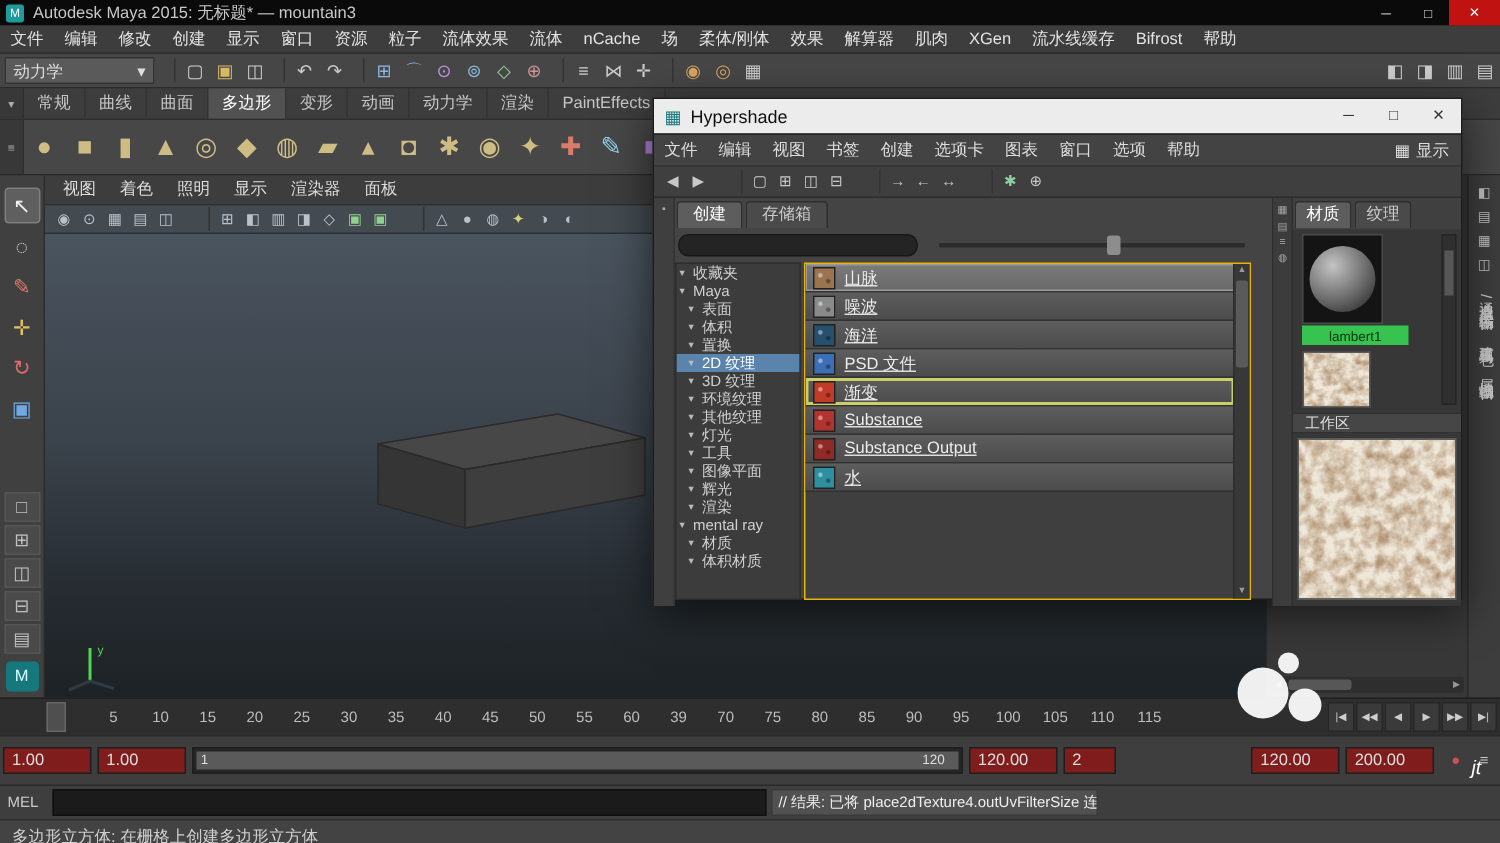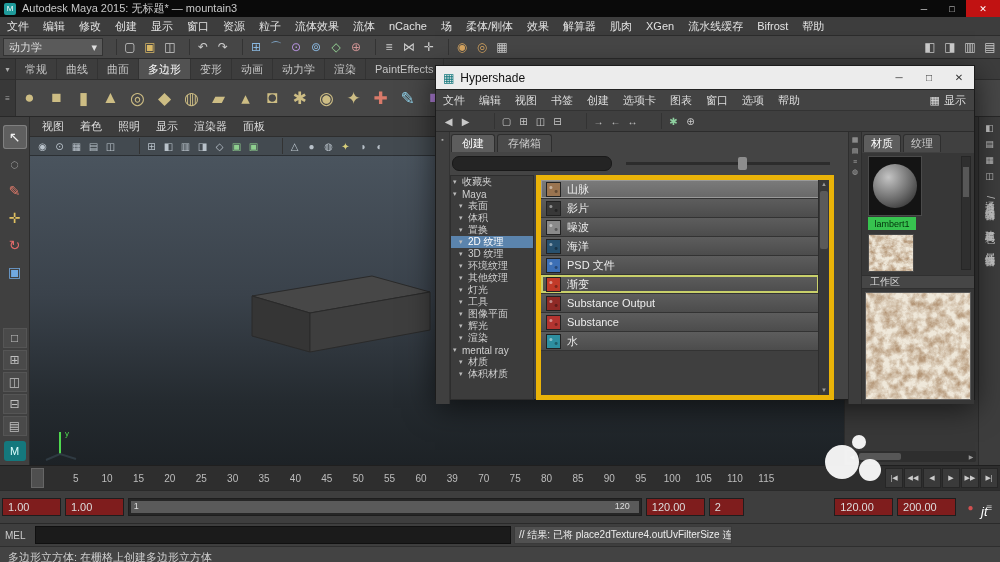--- a/index.html
+++ b/index.html
@@ -96,39 +96,39 @@
   .hs-tab.active{background:#5d5d5d;color:#fff;}
   .hs-filter{position:absolute;left:16px;top:22px;width:392px;height:18px;display:flex;align-items:center;}
   .hs-search{width:158px;height:13px;background:#242424;border:1px solid #191919;border-radius:7px;}
   .hs-slider{flex:1;height:3px;background:#2c2c2c;margin:0 14px;position:relative;}
   .hs-handle{position:absolute;left:55%;top:-5px;width:9px;height:13px;background:#8d8d8d;border-radius:2px;}
   .hs-cats{position:absolute;left:14px;top:43px;bottom:4px;width:84px;background:#3c3c3c;border:1px solid #2d2d2d;overflow:hidden;box-sizing:border-box;}
   .cat-row{height:12px;display:flex;align-items:center;font-size:10px;color:#d0d0d0;padding-left:2px;white-space:nowrap;}
   .cat-row .tri{width:9px;font-size:7px;color:#bbb;}
   .cat-row.k-item{padding-left:8px;}
   .cat-row.selected{background:#5b84ad;color:#fff;}
-  .hs-nodes{position:absolute;left:100px;top:43px;bottom:4px;width:298px;background:#3f3f3f;border:5px solid #eab308;box-sizing:border-box;}
+  .hs-nodes{position:absolute;left:100px;top:43px;bottom:4px;width:298px;background:#3f3f3f;border:1px solid #eab308;box-sizing:border-box;text-decoration:underline;}
   .node-row{height:18px;display:flex;align-items:center;gap:6px;padding-left:5px;background:linear-gradient(#5d5d5d,#4c4c4c);border-bottom:1px solid #333;margin-right:10px;}
   .node-row.selected{background:linear-gradient(#7b7b7b,#686868);box-shadow:inset 0 0 0 1px #9a9a9a;}
   .node-row.highlighted{box-shadow:inset 0 0 0 2px #c9d06a;}
   .node-icon{width:13px;height:13px;border:1px solid #222;background:var(--swatch,#777);
     background-image:radial-gradient(circle at 30% 35%,rgba(255,255,255,.45) 1px,transparent 2px),radial-gradient(circle at 70% 65%,rgba(0,0,0,.35) 1px,transparent 2px);}
   .node-label{color:#ececec;font-size:11px;}
   .vscroll{position:absolute;right:0;top:0;bottom:0;width:10px;background:#383838;border-left:1px solid #2d2d2d;}
   .vscroll .arr{height:9px;font-size:6px;color:#999;text-align:center;line-height:9px;}
   .vscroll .arr.b{position:absolute;bottom:0;left:0;right:0;}
   .vscroll .thumb{position:absolute;left:1px;right:1px;top:11px;height:58px;background:#5a5a5a;border-radius:2px;}
   .hs-right{position:absolute;left:412px;top:0;right:0;bottom:0;border-left:1px solid #2e2e2e;background:#404040;}
   .hs-rstrip{position:absolute;left:0;top:0;bottom:0;width:13px;background:#3c3c3c;border-right:1px solid #2e2e2e;display:flex;flex-direction:column;align-items:center;padding-top:4px;box-sizing:border-box;gap:3px;color:#aaa;font-size:7px;}
   .hs-rtabs{position:absolute;left:14px;top:2px;height:18px;display:flex;}
   .hs-rtabs .hs-tab{padding:0 7px;}
   .hs-rcontent{position:absolute;left:13px;top:21px;right:0;bottom:0;background:#373737;}
   .mat-sphere{position:absolute;left:6px;top:3px;width:54px;height:60px;background:#141414;border:1px solid #4a4a4a;display:flex;align-items:center;justify-content:center;box-sizing:border-box;}
   .sphere{width:44px;height:44px;border-radius:50%;background:radial-gradient(circle at 35% 30%,#c4c4c4,#6a6a6a 55%,#242424 95%);}
-  .mat-name{position:absolute;left:6px;top:64px;width:48px;height:13px;background:#37c34f;color:#03320c;font-size:9px;display:flex;align-items:center;justify-content:center;box-sizing:border-box;}
+  .mat-name{position:absolute;left:6px;top:64px;width:71px;height:13px;background:#37c34f;color:#03320c;font-size:9px;display:flex;align-items:center;justify-content:center;box-sizing:border-box;}
   .mat-thumb2{position:absolute;left:6px;top:81px;width:46px;height:38px;border:1px solid #4a4a4a;overflow:hidden;box-sizing:border-box;}
   .rscroll{position:absolute;right:3px;top:3px;width:8px;height:112px;background:#2f2f2f;border:1px solid #262626;}
   .rscroll .thumb{position:absolute;left:1px;right:1px;top:10px;height:30px;background:#575757;}
   .workspace-hdr{position:absolute;left:0;right:0;top:122px;height:14px;background:#464646;border-top:1px solid #303030;border-bottom:1px solid #303030;display:flex;align-items:center;padding-left:8px;font-size:10px;color:#ddd;box-sizing:border-box;}
   .workspace-tex{position:absolute;left:3px;top:139px;right:3px;bottom:4px;border:1px solid #5a5a5a;overflow:hidden;}
   .noise-svg{display:block;width:100%;height:100%;}
   
   .watermark{position:absolute;left:812px;top:430px;z-index:30;pointer-events:none;opacity:.93;}
   .wm-text{position:absolute;left:981px;top:504px;z-index:30;color:#fff;font-style:italic;font-size:13px;pointer-events:none;}
 </style>
@@ -583,24 +583,20 @@
             </div>
           </div>
         <div class="hs-nodes">
           <div>
 
               <div class="node-row selected" style="--swatch: #9a7450;">
                 <span class="node-icon"></span>
                 <span class="node-label">山脉</span>
               </div>
 
-              <div class="node-row" style="--swatch: #383838;">
-                <span class="node-icon"></span>
-                <span class="node-label">影片</span>
-              </div>
 
               <div class="node-row" style="--swatch: #8a8a8a;">
                 <span class="node-icon"></span>
                 <span class="node-label">噪波</span>
               </div>
 
               <div class="node-row" style="--swatch: #27506e;">
                 <span class="node-icon"></span>
                 <span class="node-label">海洋</span>
               </div>
@@ -608,28 +604,28 @@
               <div class="node-row" style="--swatch: #3c6fb5;">
                 <span class="node-icon"></span>
                 <span class="node-label">PSD 文件</span>
               </div>
 
               <div class="node-row highlighted" style="--swatch: #c23a28;">
                 <span class="node-icon"></span>
                 <span class="node-label">渐变</span>
               </div>
 
+              <div class="node-row" style="--swatch: #b23430;">
+                <span class="node-icon"></span>
+                <span class="node-label">Substance</span>
+              </div>
+
               <div class="node-row" style="--swatch: #8f2a26;">
                 <span class="node-icon"></span>
                 <span class="node-label">Substance Output</span>
-              </div>
-
-              <div class="node-row" style="--swatch: #b23430;">
-                <span class="node-icon"></span>
-                <span class="node-label">Substance</span>
               </div>
 
               <div class="node-row" style="--swatch: #2e8fa0;">
                 <span class="node-icon"></span>
                 <span class="node-label">水</span>
               </div>
             </div>
           <div class="vscroll">
             <div class="arr">▲</div>
             <div class="thumb"></div>

